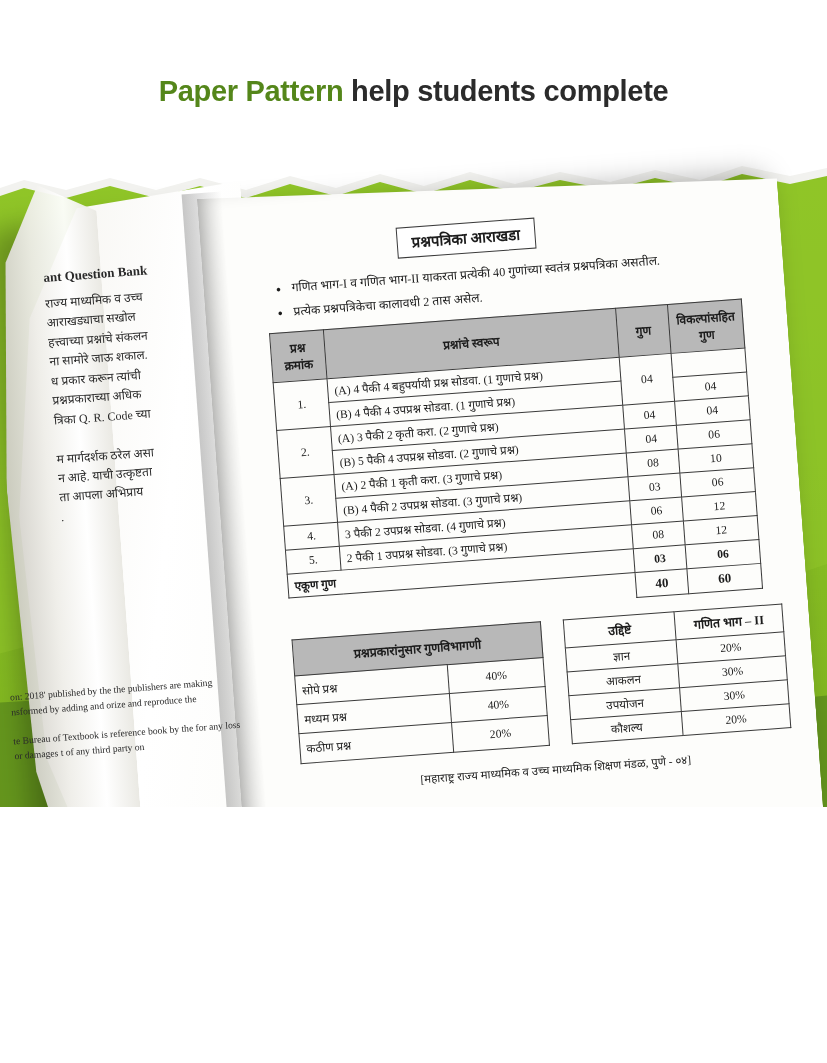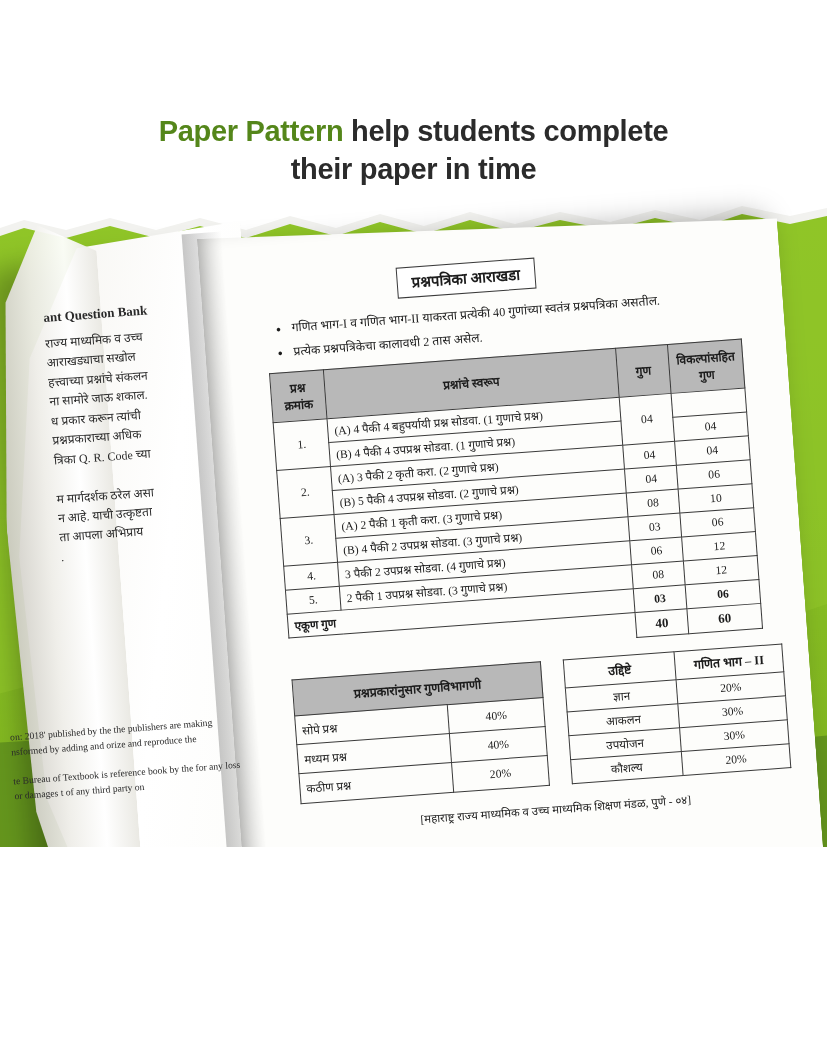--- a/index.html
+++ b/index.html
@@ -8,21 +8,20 @@
     width: 827px; height: 1063px;
     overflow: hidden;
     font-family: "Liberation Sans", sans-serif;
     background: #ffffff;
   }
   #stage {
     position: relative;
     width: 827px; height: 807px;
     overflow: hidden;
     background: #8cc224;
-    margin-top: 40px;
   }
   
   .bg-green-main {
     position: absolute; left: 0; top: 0; width: 827px; height: 1063px;
     background: linear-gradient(180deg, #8fc425 0%, #85bb22 55%, #79ad1e 100%);
   }
   .bg-green-dark-bottom {
     position: absolute; left: 0; bottom: 0; width: 827px; height: 180px;
     background: #5f8f1c;
     clip-path: polygon(0 42%, 120px 38%, 300px 48%, 520px 36%, 700px 45%, 827px 38%, 827px 100%, 0 100%);
@@ -200,21 +199,20 @@
 
   <div class="header-torn-edge"></div>
   <div class="header-white"></div>
 
   <svg class="sparkle" viewBox="0 0 32 32">
     <path d="M16 0 C17.6 9.2 22.8 14.4 32 16 C22.8 17.6 17.6 22.8 16 32 C14.4 22.8 9.2 17.6 0 16 C9.2 14.4 14.4 9.2 16 0 Z" fill="#ffffff"></path>
   </svg>
 
   <div class="header-text">
     <span class="header-accent">Paper Pattern</span><span> help students complete</span><br>
-    <span>their paper in time</span>
   </div>
 
   <div class="book">
     <div class="page-shadow"></div>
     <div class="page-left"></div>
     <div class="page-curl"></div>
     <div class="page-right"></div>
     <div class="spine"></div>
 
     <div class="left-text">

